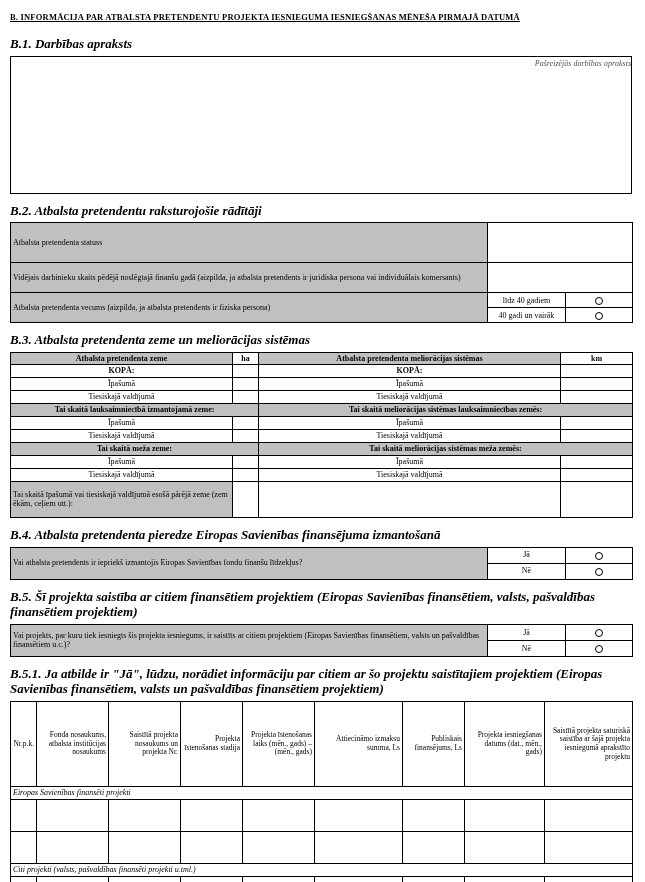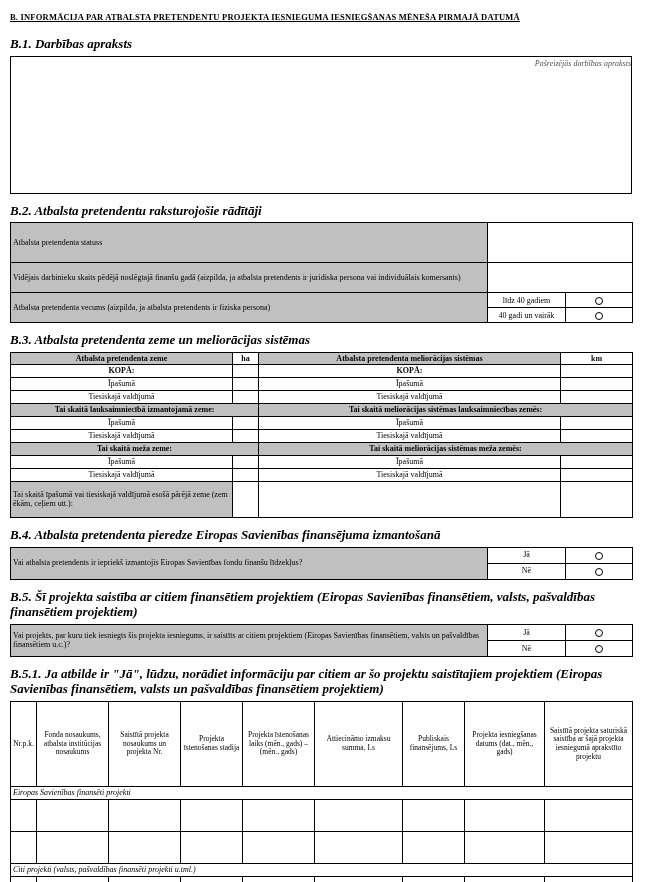--- a/index.html
+++ b/index.html
@@ -36,21 +36,21 @@
   .b1-box-header {
     font-size:8px; font-style:italic; color:#555; text-align:right; padding-top:2px;
   }
   
   .h22 td { height:40px; }
   .h30 td { height:30px; }
   .h15 td { height:15px; }
   .h13 td { height:13px;text-align:center; }
   .h26 td { height:36px; }
   .h16 td { height:16px; }
-  .hdr85 th { height:85px; text-align:center; vertical-align:middle; font-size:7.5px; }
+  .hdr85 th { height:85px; text-align:right; vertical-align:middle; font-size:7.5px; }
   .group-row td { height:13px; font-style:italic; }
   .empty-row td { height:32px; }
 </style>
 </head>
 <body>
 
 <div class="page">
 
   <div class="doc-title">B.  INFORMĀCIJA PAR ATBALSTA PRETENDENTU PROJEKTA IESNIEGUMA IESNIEGŠANAS MĒNEŠA PIRMAJĀ DATUMĀ</div>
 

